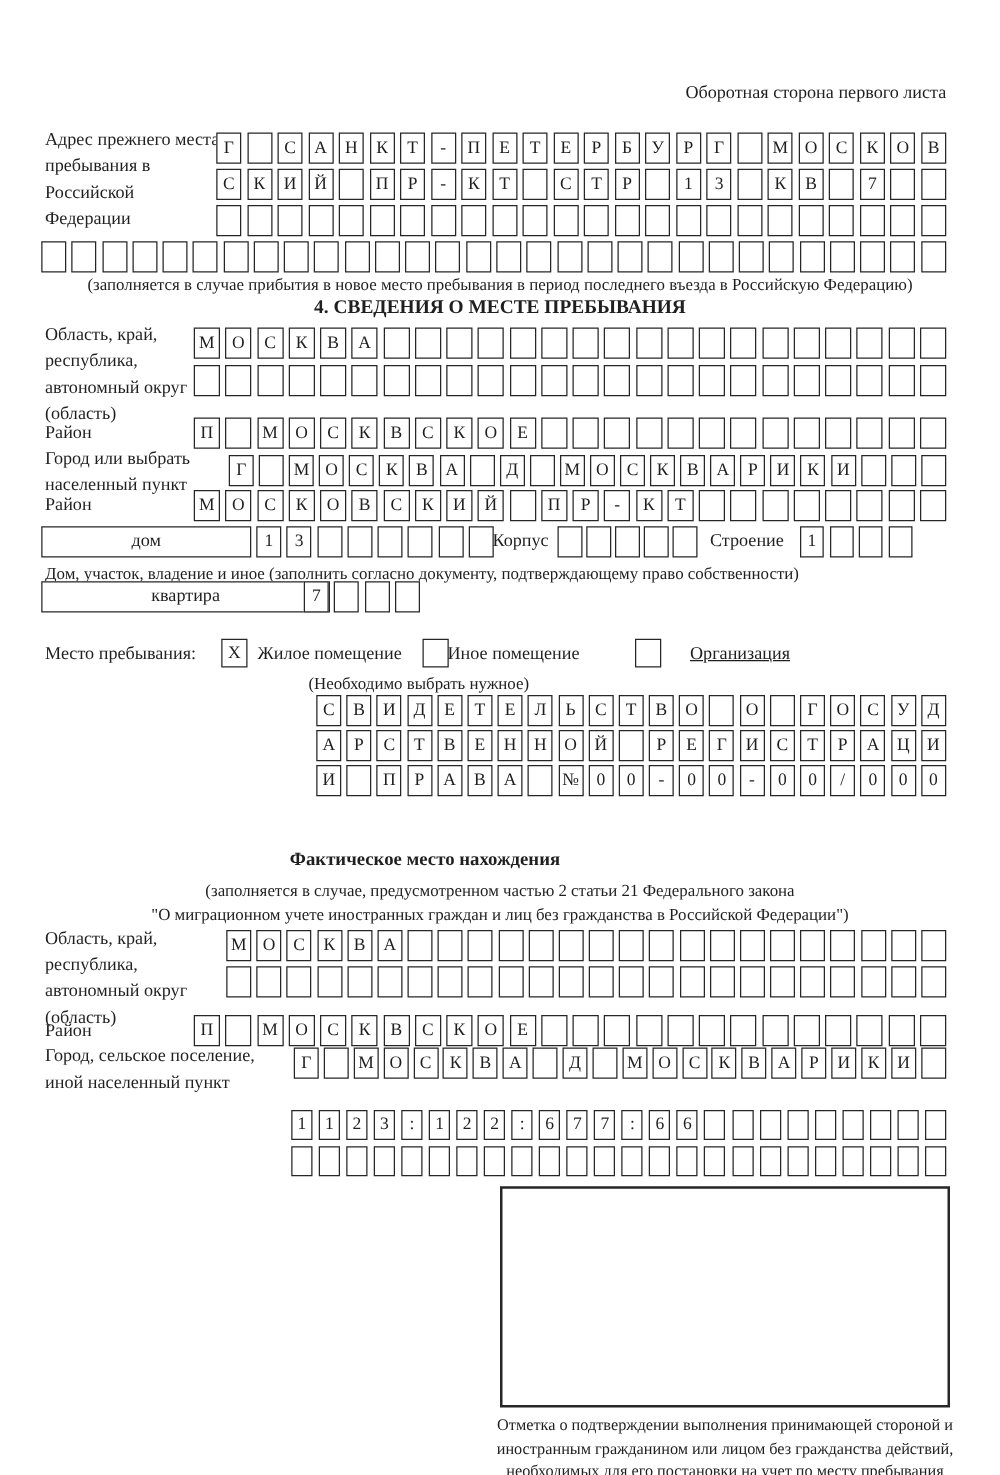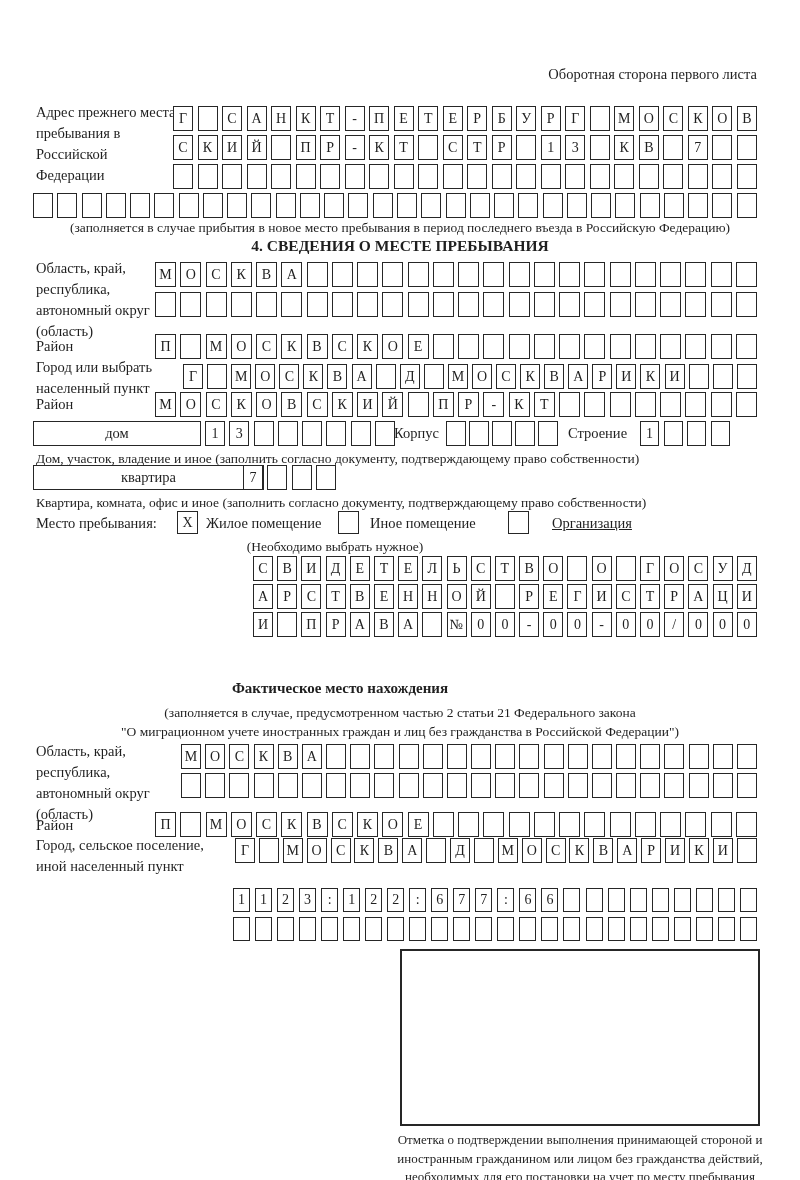--- a/index.html
+++ b/index.html
@@ -313,27 +313,26 @@
     </div>
   <div class="abs cap" style="left:36px;top:406px;width:720px;">Дом, участок, владение и иное (заполнить согласно документу, подтверждающему право собственности)</div>
 
   <div class="widebox" style="left:33px;top:421px;width:231px;height:25px;">квартира</div>
   <div class="cellrow" style="left:243px;top:421px;width:93px;">
       <div class="cell">7</div>
       <div class="cell"></div>
       <div class="cell"></div>
       <div class="cell"></div>
     </div>
-  <div class="abs cap" style="left:36px;top:450px;width:720px;">Квартира, комната, офис и иное (заполнить согласно документу, подтверждающему право собственности)</div>
 
   <div class="abs lbl" style="left:36px;top:469px;">Место пребывания:</div>
   <div class="checkbox" style="left:177px;top:467px;">X</div>
   <div class="abs lbl" style="left:206px;top:469px;">Жилое помещение</div>
   <div class="checkbox" style="left:338px;top:467px;"></div>
-  <div class="abs lbl" style="left:370px;top:469px;">Иное помещение</div>
+  <div class="abs lbl" style="left:358px;top:469px;">Иное помещение</div>
   <div class="checkbox" style="left:508px;top:467px;"></div>
   <div class="abs lbl" style="left:552px;top:469px;text-decoration:underline;">Организация</div>
   <div class="abs cap center" style="left:175px;top:494px;width:320px;">(Необходимо выбрать нужное)</div>
 
   <div class="cellrow" style="left:253px;top:512px;width:504px;">
       <div class="cell">С</div>
       <div class="cell">В</div>
       <div class="cell">И</div>
       <div class="cell">Д</div>
       <div class="cell">Е</div>

